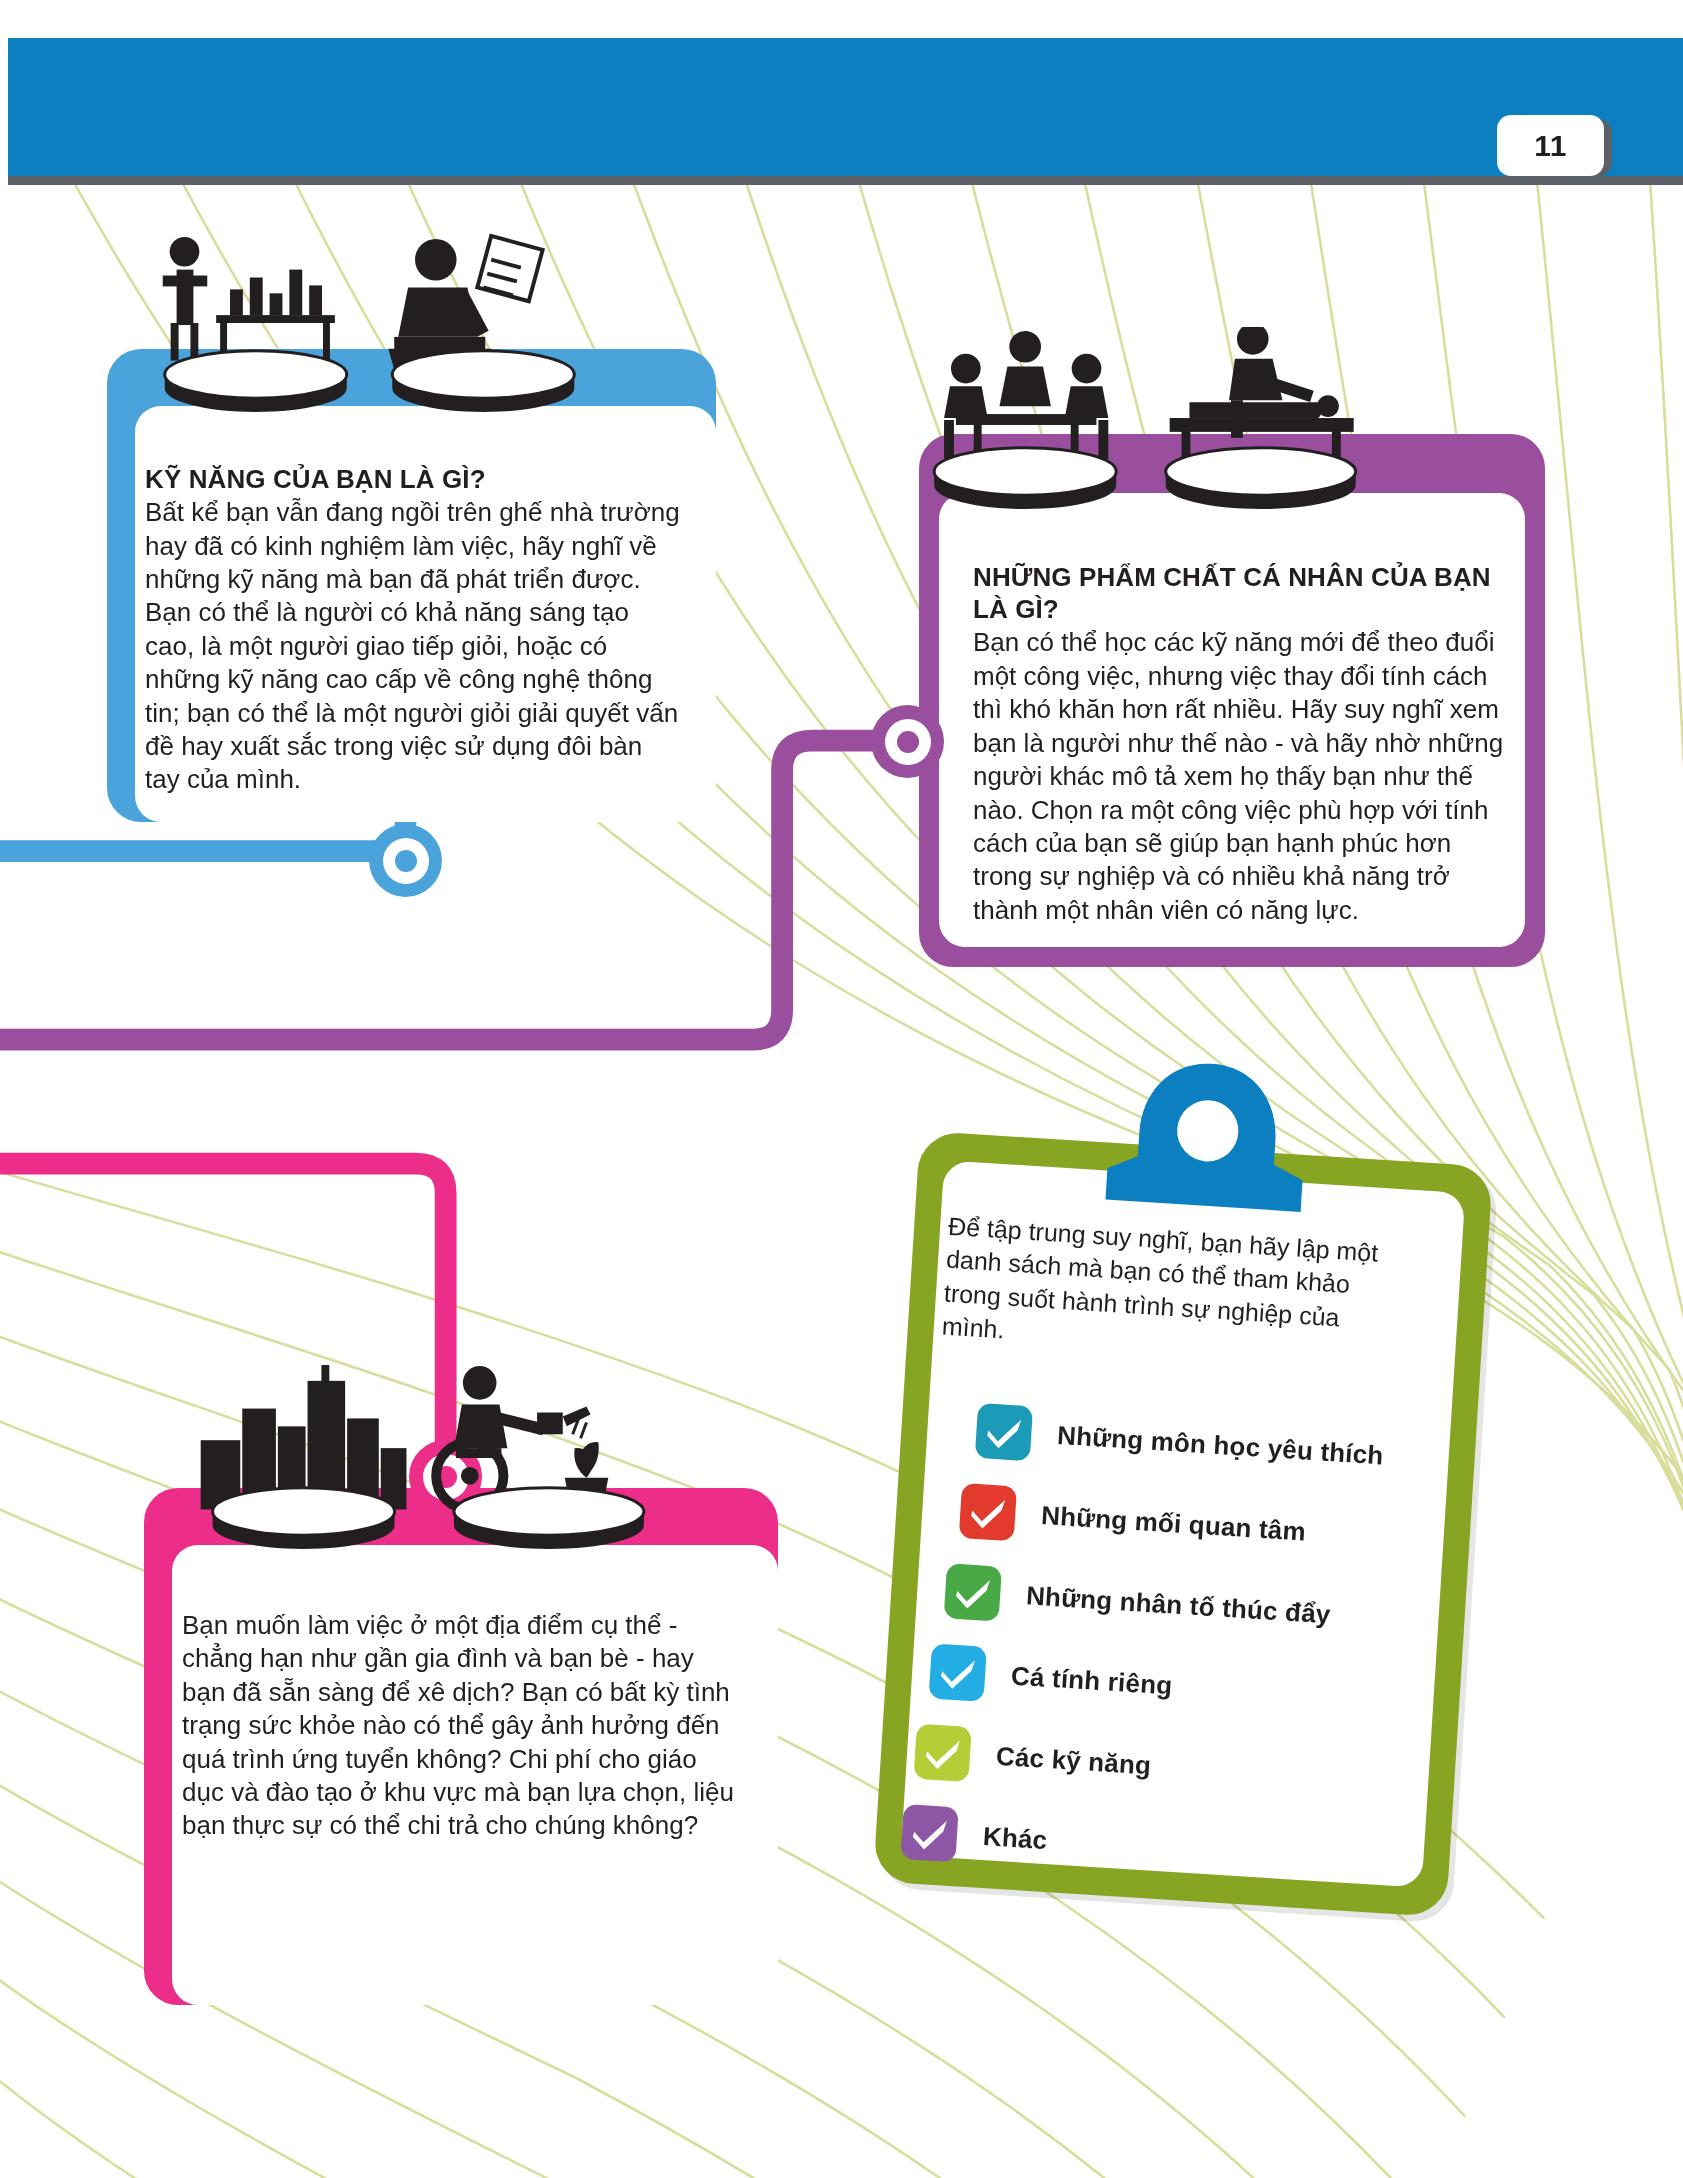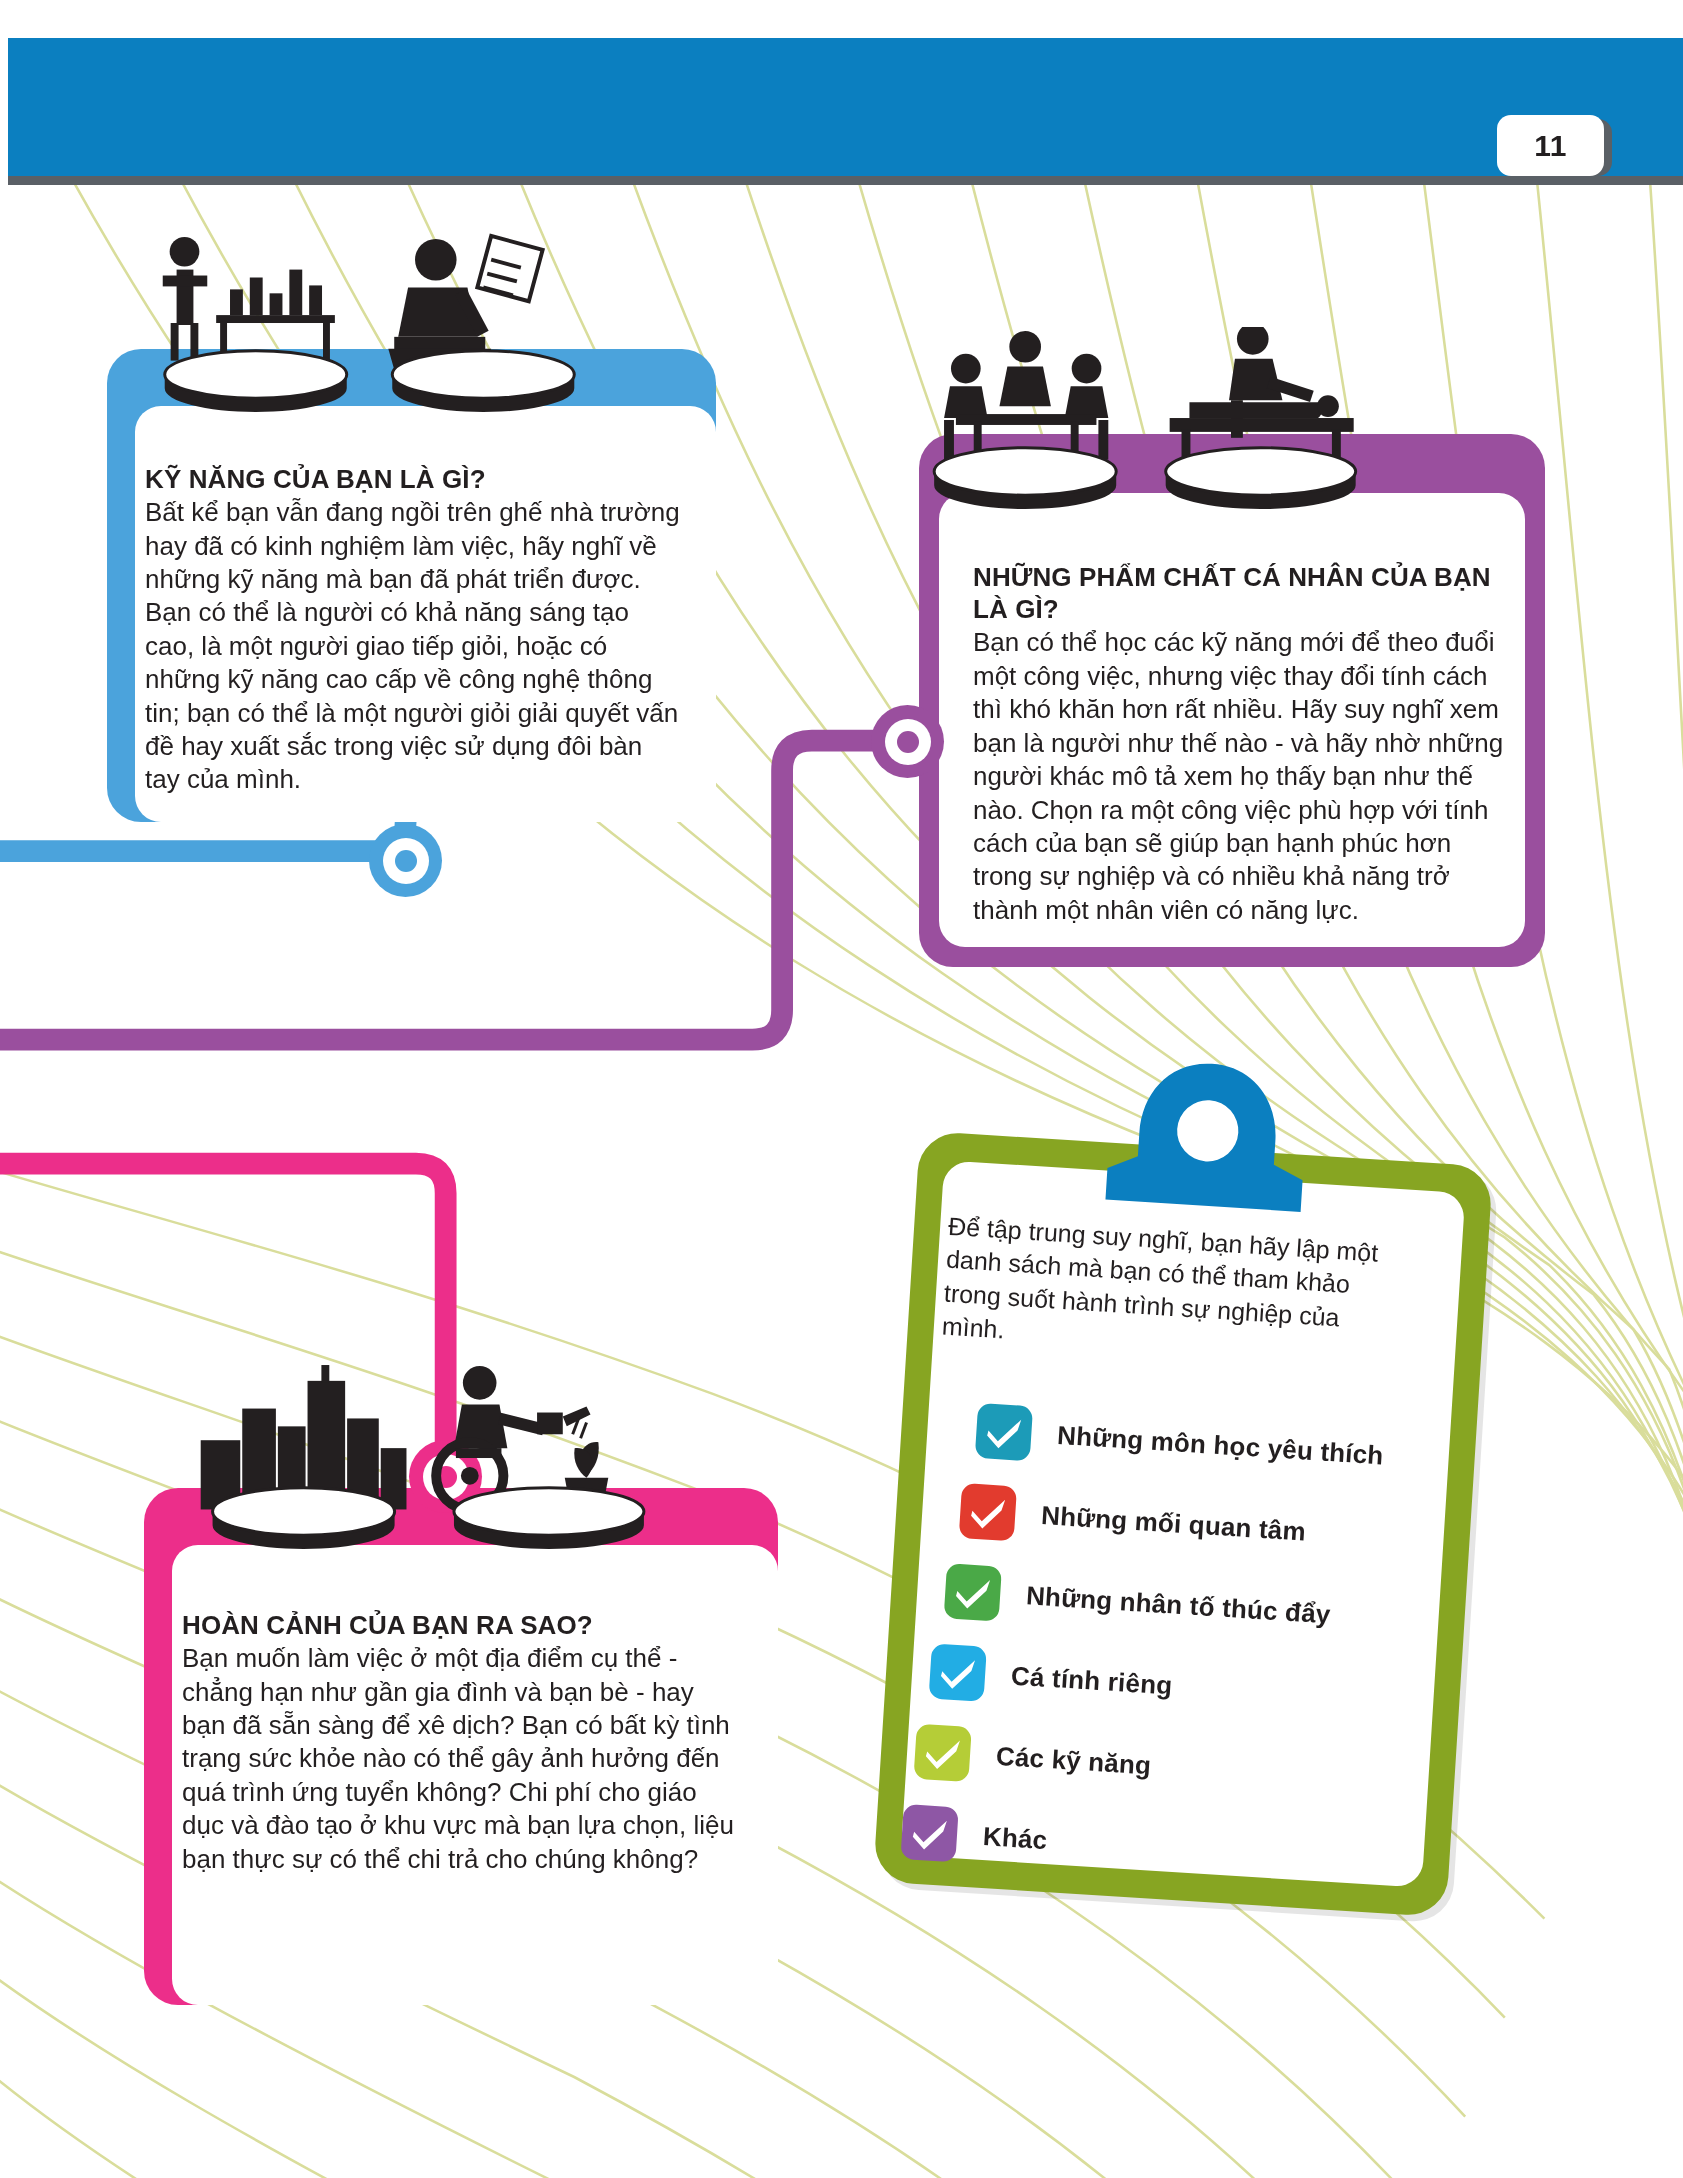--- a/index.html
+++ b/index.html
@@ -362,21 +362,20 @@
   <div class="card-body">
     <div class="card-title">NHỮNG PHẨM CHẤT CÁ NHÂN CỦA BẠN LÀ GÌ?</div>
     <div>Bạn có thể học các kỹ năng mới để theo đuổi một công việc, nhưng việc thay đổi tính cách thì khó khăn hơn rất nhiều. Hãy suy nghĩ xem bạn là người như thế nào - và hãy nhờ những người khác mô tả xem họ thấy bạn như thế nào. Chọn ra một công việc phù hợp với tính cách của bạn sẽ giúp bạn hạnh phúc hơn trong sự nghiệp và có nhiều khả năng trở thành một nhân viên có năng lực.</div>
   </div>
 </div>
 
 <div class="card" id="card-circumstances">
   <div class="card-frame" style="background: rgb(236, 46, 138);"></div>
   <div class="card-inner"></div>
   <div class="card-body">
-    <div class="card-title">HOÀN CẢNH CỦA BẠN RA SAO?</div>
     <div>Bạn muốn làm việc ở một địa điểm cụ thể - chẳng hạn như gần gia đình và bạn bè - hay bạn đã sẵn sàng để xê dịch? Bạn có bất kỳ tình trạng sức khỏe nào có thể gây ảnh hưởng đến quá trình ứng tuyển không? Chi phí cho giáo dục và đào tạo ở khu vực mà bạn lựa chọn, liệu bạn thực sự có thể chi trả cho chúng không?</div>
   </div>
 </div>
 
 <div id="clipboard">
   <div id="clipboard-frame" style="background: rgb(135, 165, 34);"></div>
   <div id="clipboard-paper"></div>
 
   <svg id="clipboard-clip" width="208" height="158" viewBox="0 0 210 160">
     <path d="M 105 6

